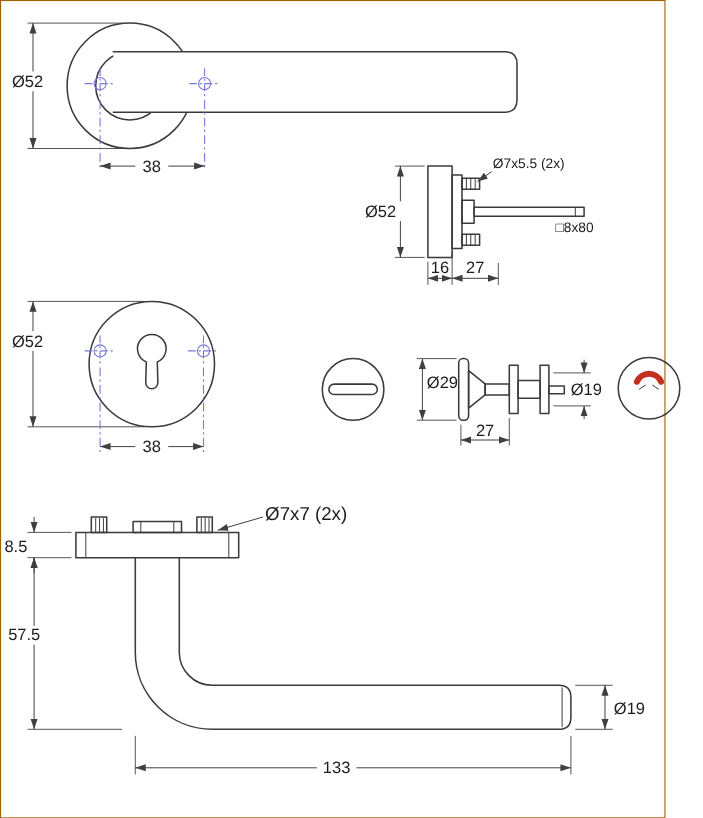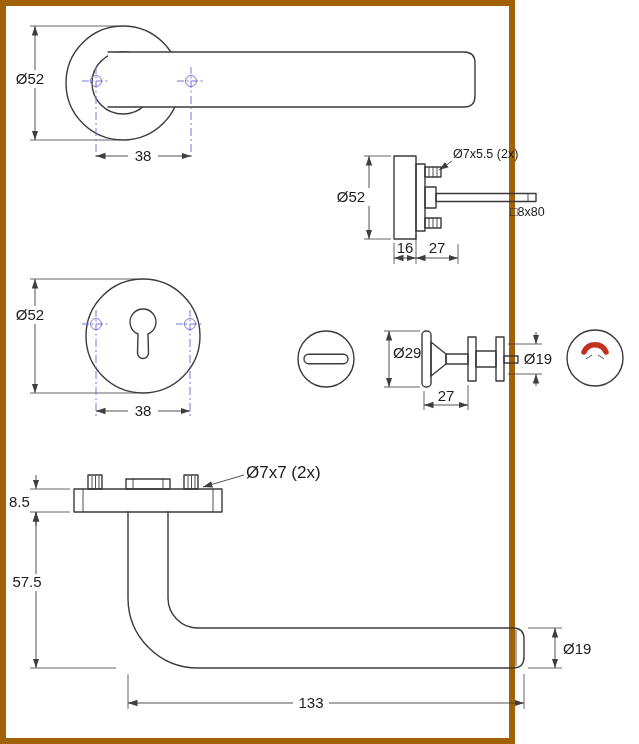--- a/index.html
+++ b/index.html
@@ -1,17 +1,17 @@
 <!DOCTYPE html>
 <html style="--line: #3b3b3b; --dim: #3f3f3f; --accent: #7878d8; --red: #c23020; --text: #1c1c1c; --background: #ffffff;"><head>
 <meta charset="utf-8">
 <style>
   html,body { margin:0; padding:0; background:#fff; }
-  .stage { width:515px; height:744px; background:var(--background,#fff); position:relative;
-           border:6px solid #a16207; box-sizing:border-box;
+  .stage { width:605px; height:744px; background:var(--background,#fff); position:relative;
+           border:1px solid #a16207; box-sizing:border-box;
            font-family:"Liberation Sans", sans-serif; }
   svg { display:block; }
   .obj  { fill:none; stroke:var(--line,#3b3b3b); stroke-width:1.4; stroke-linejoin:round; stroke-linecap:round; }
   .det  { fill:none; stroke:var(--line,#3b3b3b); stroke-width:0.9; }
   .mask { fill:var(--background,#fff); stroke:none; }
   .dim  { fill:none; stroke:var(--dim,#3f3f3f); stroke-width:0.9; }
   .ext  { fill:none; stroke:var(--dim,#3f3f3f); stroke-width:0.8; }
   .cl   { fill:none; stroke:var(--accent,#7878d8); stroke-width:1; }
   .cl-dash { stroke-dasharray:8 3 2 3; }
   .cmcircle { fill:none; stroke-width:1; }

